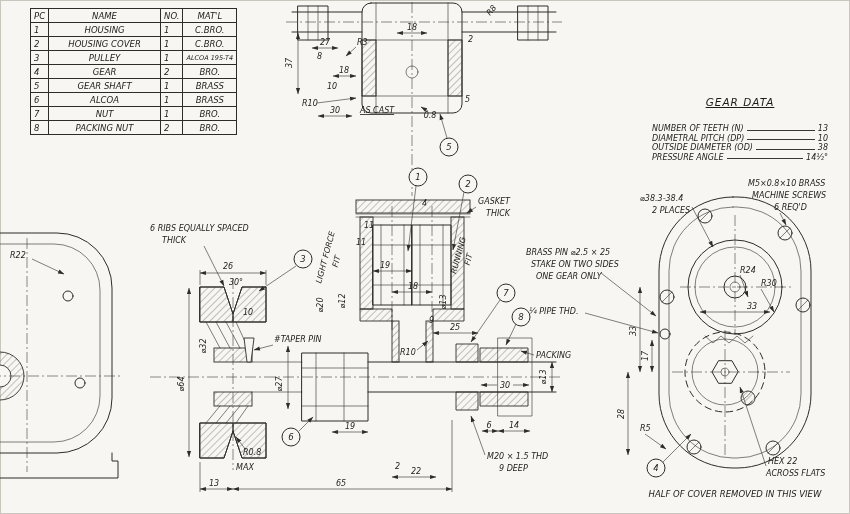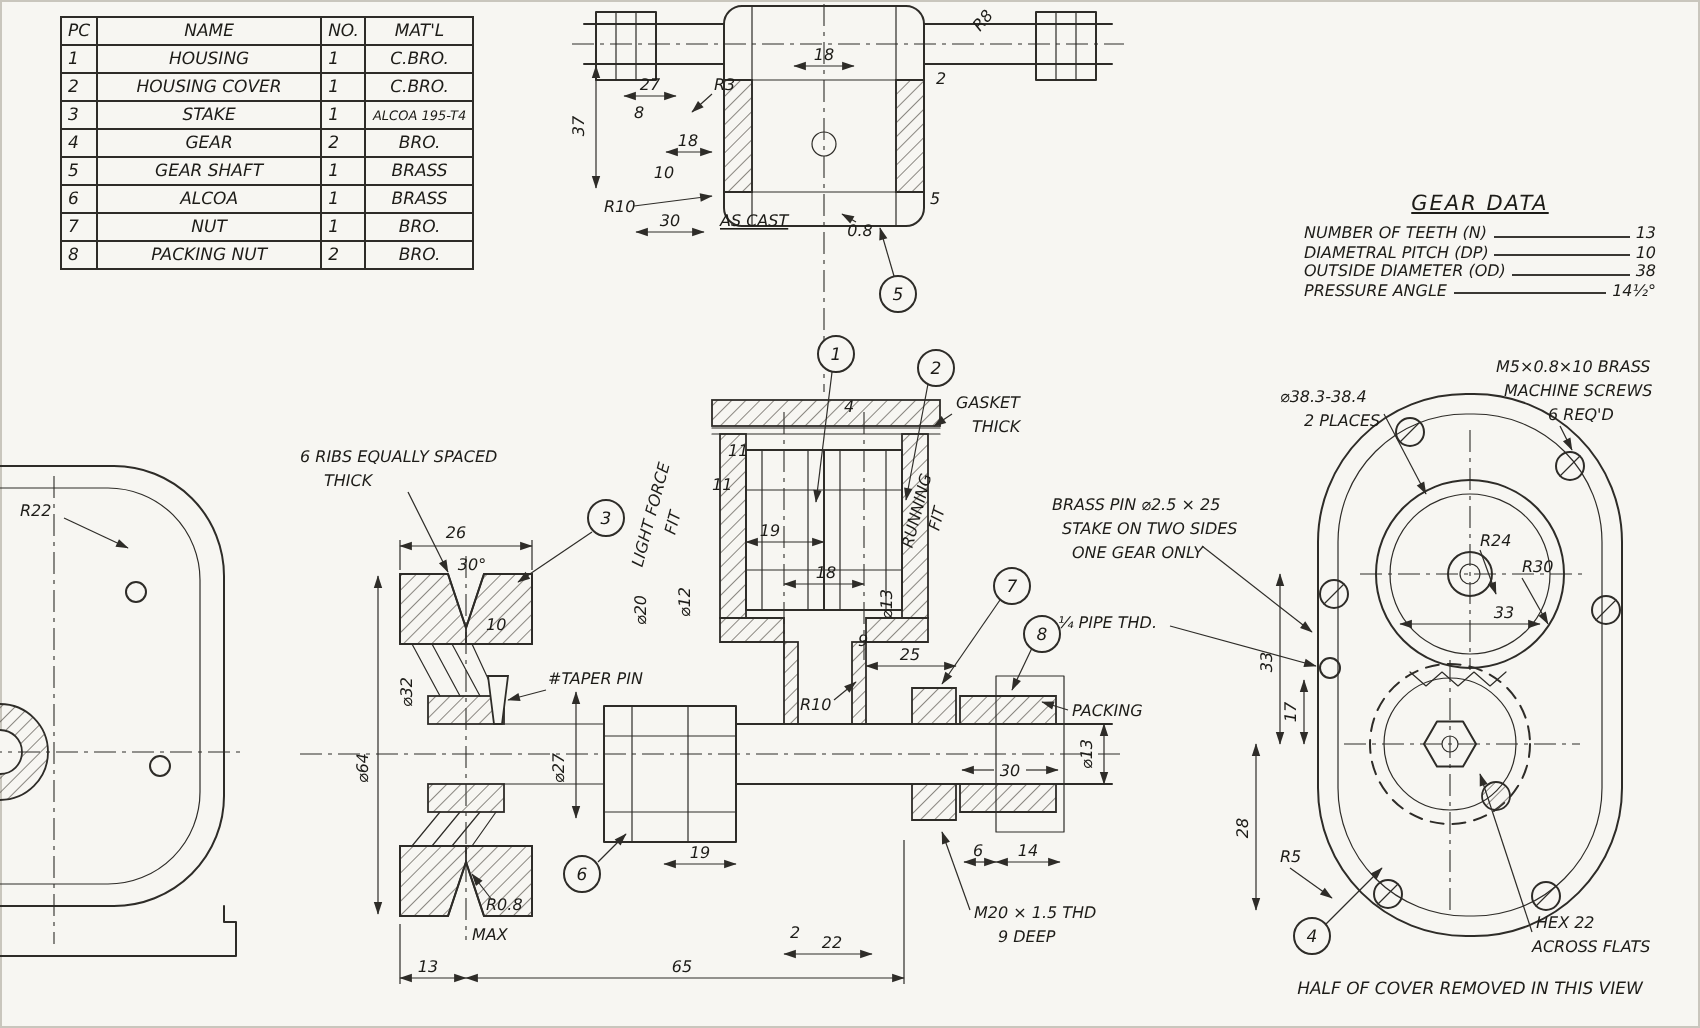--- a/index.html
+++ b/index.html
@@ -8,21 +8,21 @@
   
   table.parts{position:absolute;left:30px;top:8px;border-collapse:collapse;
               font-style:italic;font-size:8.5px;color:#1d1c18;table-layout:fixed;}
   .parts th,.parts td{border:1px solid #2e2c28;padding:0 3px;height:13px;line-height:12px;
                       white-space:nowrap;overflow:hidden;font-weight:normal;}
   .parts .c{}
   .parts .l{text-align:center;}
   .parts td.tiny{font-size:6.5px;}
   
   .geardata{position:absolute;left:652px;top:96px;width:176px;font-style:italic;color:#1d1c18;}
-  .gd-title{font-size:10.5px;text-align:center;text-decoration:underline;letter-spacing:1px;margin-bottom:4px;}
+  .gd-title{font-size:10.5px;text-align:center;text-decoration:underline;letter-spacing:1px;margin-bottom:16px;}
   .gd-row{display:flex;font-size:8px;line-height:9.5px;}
   .gd-leader{flex:1;border-bottom:1px solid #3a3834;margin:0 3px 3px 3px;min-width:8px;}
   
   svg.draw{position:absolute;left:0;top:0;}
   svg text{font-family:"DejaVu Sans",sans-serif;font-style:italic;font-size:8px;fill:#1d1c18;}
   svg text.big{font-size:8.5px;}
   svg text.ul{text-decoration:underline;}
   .ln{stroke:#2e2c28;fill:none;stroke-width:1;stroke-linecap:round;stroke-linejoin:round;}
   .thin{stroke-width:.6;}
   .cl{stroke:#2e2c28;fill:none;stroke-width:.55;stroke-dasharray:11 3 2 3;}
@@ -311,21 +311,21 @@
     <td class="l">C.BRO.</td>
   </tr>
   <tr>
     <td class="c">2</td>
     <td class="l">HOUSING COVER</td>
     <td class="c">1</td>
     <td class="l">C.BRO.</td>
   </tr>
   <tr>
     <td class="c">3</td>
-    <td class="l">STAKE</td>
+    <td class="l">PULLEY</td>
     <td class="c">1</td>
     <td class="l tiny">ALCOA 195-T4</td>
   </tr>
   <tr>
     <td class="c">4</td>
     <td class="l">GEAR</td>
     <td class="c">2</td>
     <td class="l">BRO.</td>
   </tr>
   <tr>

